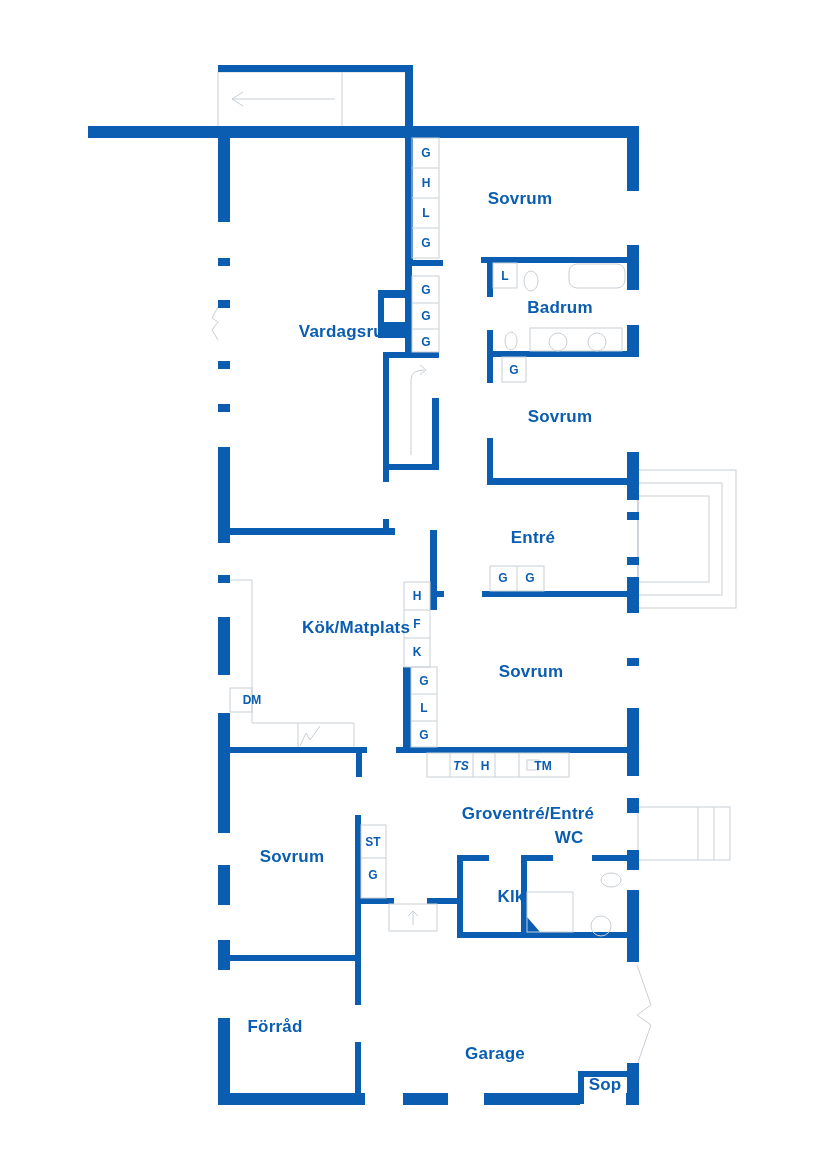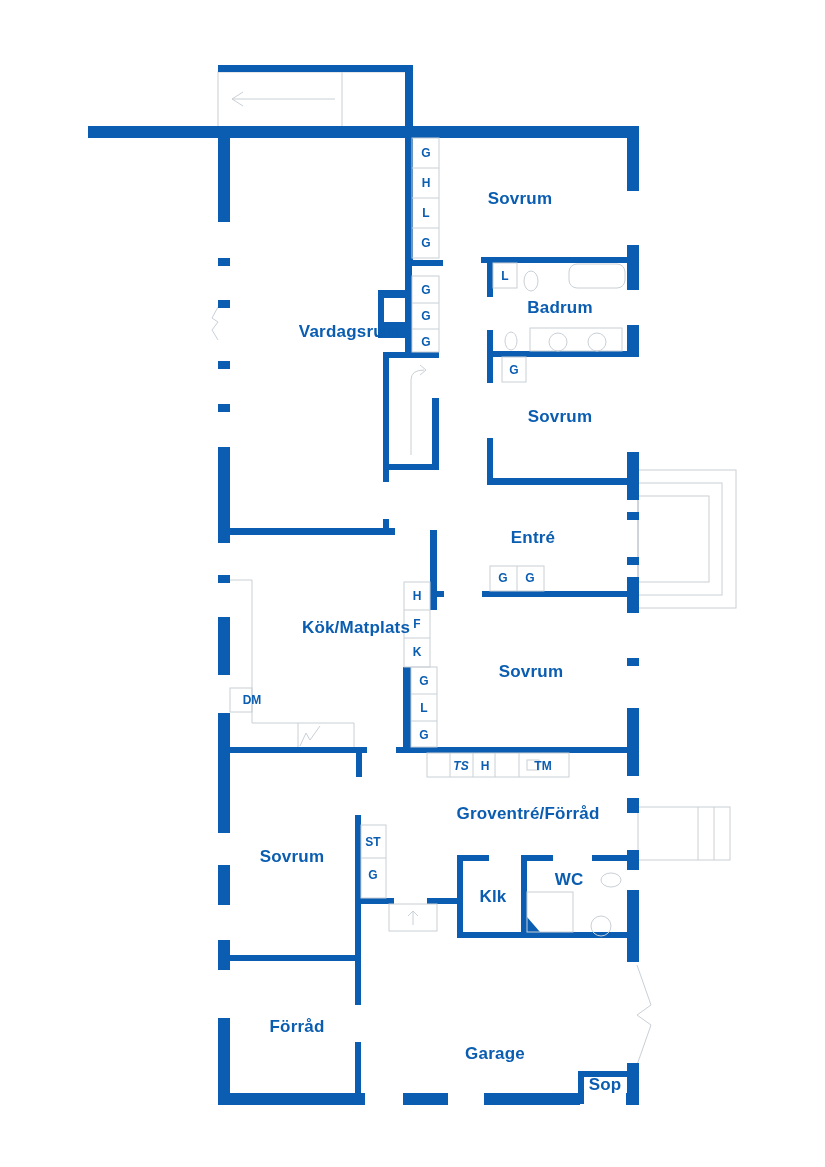--- a/index.html
+++ b/index.html
@@ -176,25 +176,25 @@
 </svg>
 
 <div id="labels">
     <div class="lbl" style="left: 520px; top: 199px;">Sovrum</div>
     <div class="lbl" style="left: 560px; top: 308px;">Badrum</div>
     <div class="lbl" style="left: 305px; top: 332px; margin-left: 44px;">Vardagsrum</div>
     <div class="lbl" style="left: 560px; top: 417px;">Sovrum</div>
     <div class="lbl" style="left: 533px; top: 538px;">Entré</div>
     <div class="lbl" style="left: 328px; top: 628px; margin-left: 28px;">Kök/Matplats</div>
     <div class="lbl" style="left: 531px; top: 672px;">Sovrum</div>
-    <div class="lbl" style="left: 528px; top: 814px;">Groventré/Förråd</div>
+    <div class="lbl" style="left: 528px; top: 814px;">Groventré/Entré</div>
     <div class="lbl" style="left: 292px; top: 857px;">Sovrum</div>
-    <div class="lbl" style="left: 493px; top: 897px; text-align: right;">Klk</div>
-    <div class="lbl" style="left: 569px; top: 880px;">WC</div>
-    <div class="lbl" style="left: 297px; top: 1027px; text-align: center;">Förråd</div>
+    <div class="lbl" style="left: 511px; top: 897px; text-align: right;">Klk</div>
+    <div class="lbl" style="left: 569px; top: 838px;">WC</div>
+    <div class="lbl" style="left: 275px; top: 1027px; text-align: center;">Förråd</div>
     <div class="lbl" style="left: 495px; top: 1054px;">Garage</div>
     <div class="lbl" style="left: 605px; top: 1085px; text-align: center;">Sop</div>
   </div>
 <div id="cabs">
     <div class="cab" style="left: 426px; top: 153px;">G</div>
     <div class="cab" style="left: 426px; top: 183px;">H</div>
     <div class="cab" style="left: 426px; top: 213px;">L</div>
     <div class="cab" style="left: 426px; top: 243px;">G</div>
     <div class="cab" style="left: 426px; top: 290px;">G</div>
     <div class="cab" style="left: 426px; top: 316px;">G</div>

